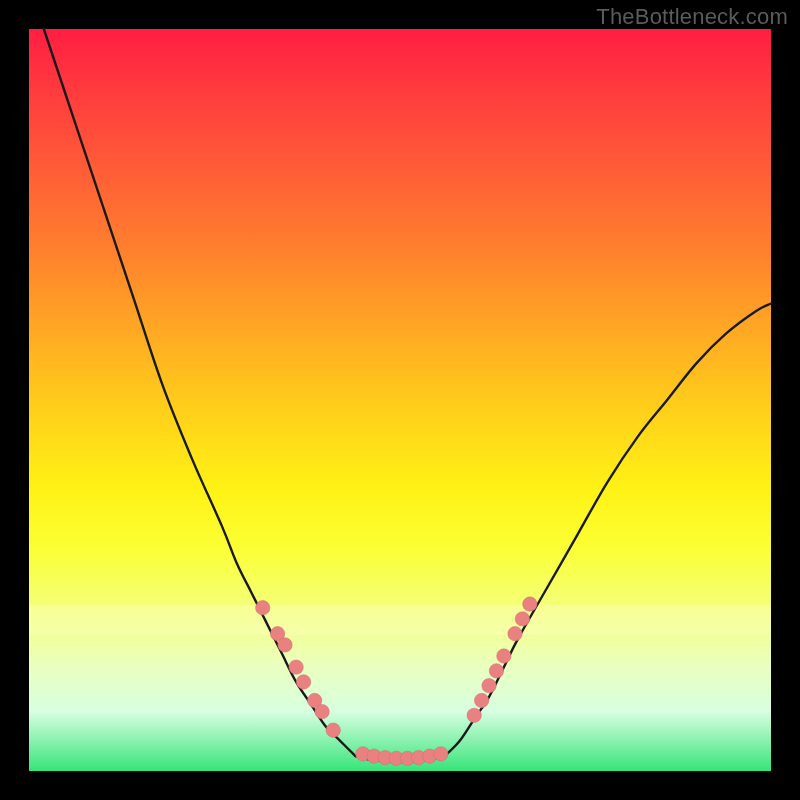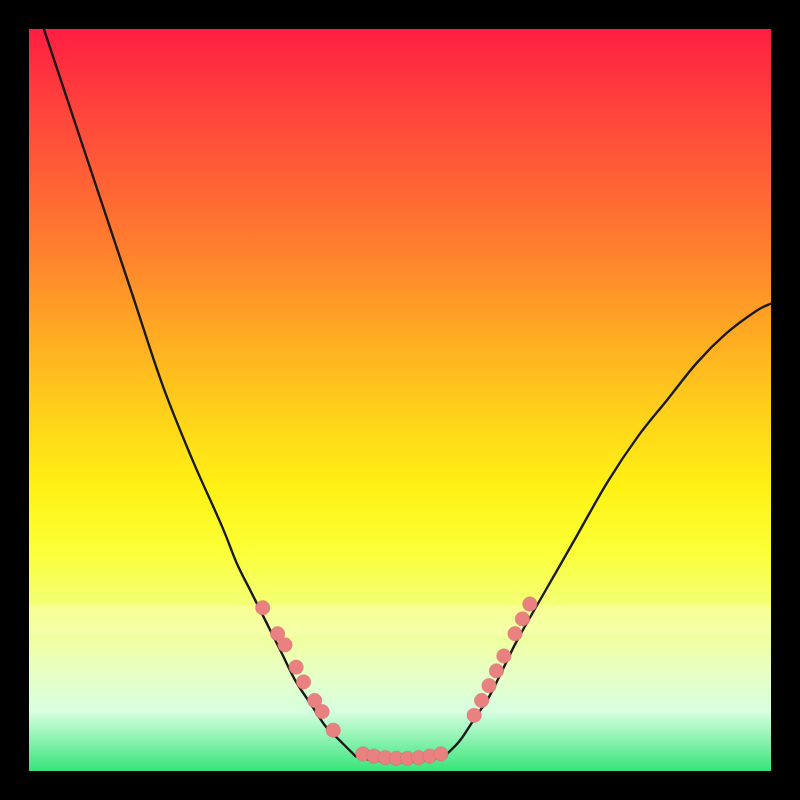--- a/index.html
+++ b/index.html
@@ -99,13 +99,14 @@
         <circle cx="452.62" cy="671.51" r="7.2" fill="#e88180" stroke="#d46c6c" stroke-width="0.5"></circle>
         <circle cx="460.04" cy="656.67" r="7.2" fill="#e88180" stroke="#d46c6c" stroke-width="0.5"></circle>
         <circle cx="467.46" cy="641.83" r="7.2" fill="#e88180" stroke="#d46c6c" stroke-width="0.5"></circle>
         <circle cx="474.88" cy="626.99" r="7.2" fill="#e88180" stroke="#d46c6c" stroke-width="0.5"></circle>
         <circle cx="486.01000000000005" cy="604.73" r="7.2" fill="#e88180" stroke="#d46c6c" stroke-width="0.5"></circle>
         <circle cx="493.43" cy="589.89" r="7.2" fill="#e88180" stroke="#d46c6c" stroke-width="0.5"></circle>
         <circle cx="500.85" cy="575.05" r="7.2" fill="#e88180" stroke="#d46c6c" stroke-width="0.5"></circle>
       </g>
   </svg>
 
+  <div class="watermark">TheBottleneck.com</div>
 </div>
 
 </body></html>

